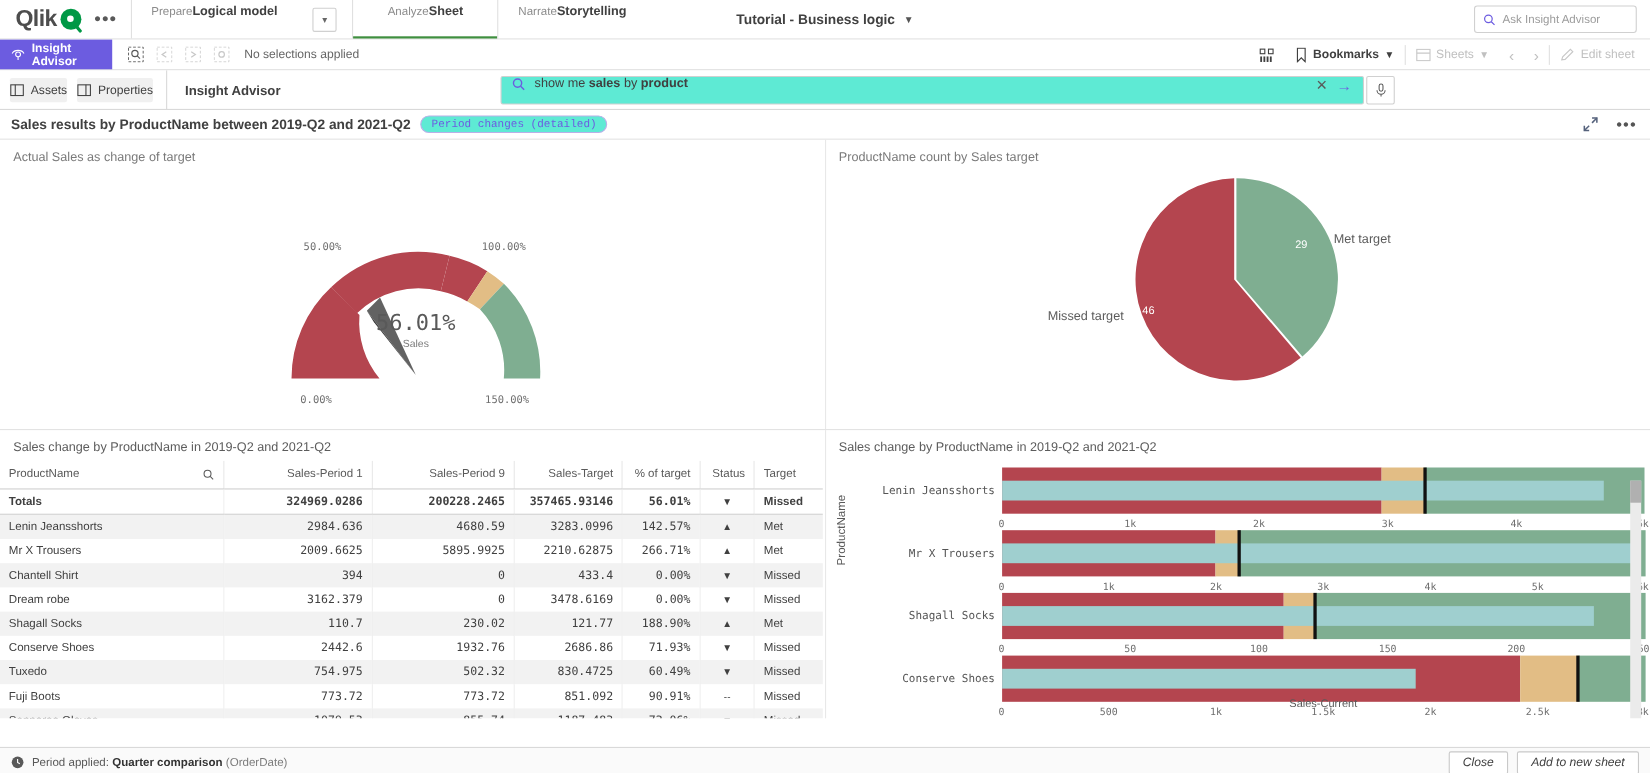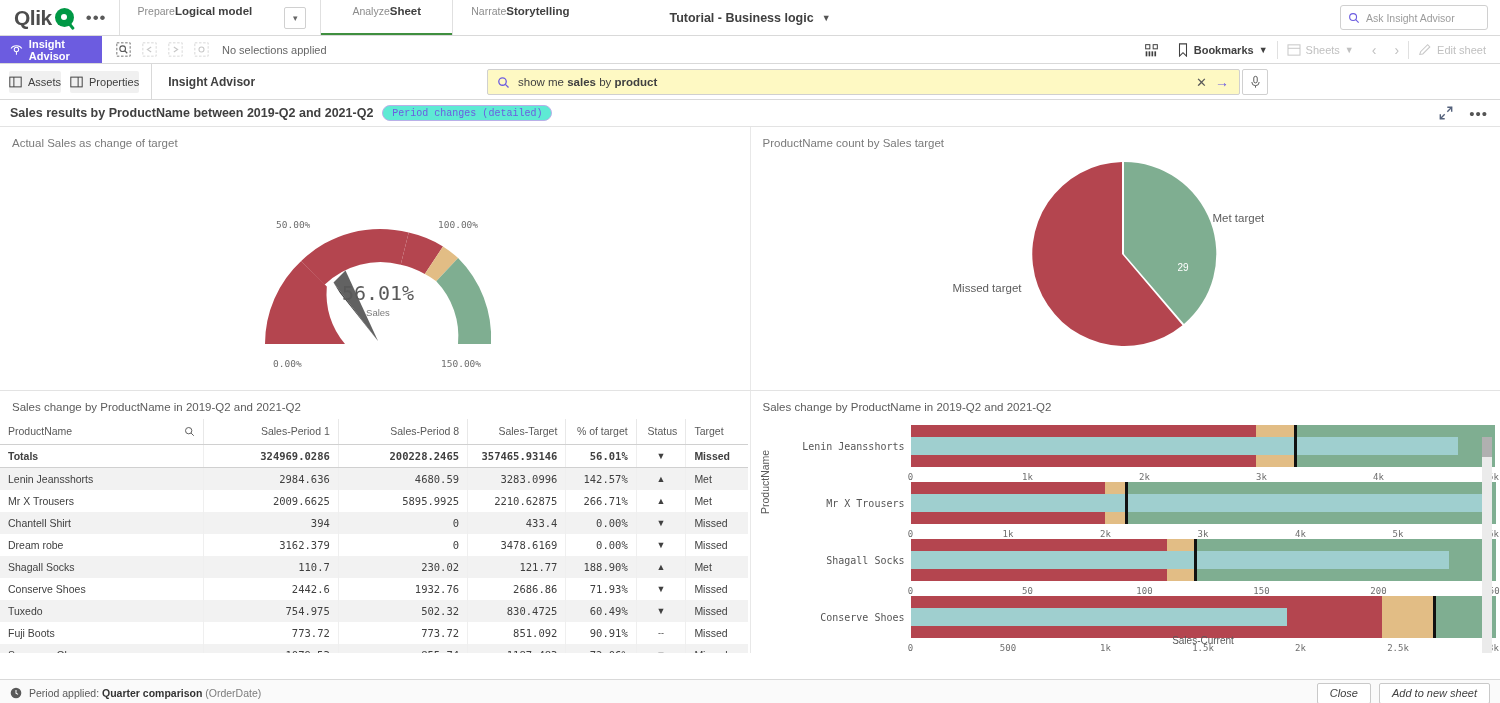--- a/index.html
+++ b/index.html
@@ -106,21 +106,21 @@
   .pillbtn {
     height: 22px; display: flex; align-items: center; gap: 6px;
     padding: 0 0; background: #f0f0f0; border-radius: 2px;
     font-size: 11px; color: #404040; cursor: pointer; margin-left: 9px;
   }
   .iahdr .sep { width: 1px; height: 36px; background: #d9d9d9; margin-left: 12px; }
   .iatitle { font-size: 12px; font-weight: bold; color: #404040; margin-left: 16px; }
   .searchwrap {
     position: absolute; left: 455px; right: 260px; top: 5px; height: 26px;
     border: 1px solid #d0d0d0; border-radius: 2px;
-    display: flex; align-items: center; background: #fef9c3; margin-left: 32px;
+    display: flex; align-items: flex-start; background: #5eead4;
   }
   .searchwrap .q { font-size: 11.5px; color: #404040; margin-left: 8px; }
   .searchwrap .q b { font-weight: bold; }
   .searchwrap .x { margin-left: auto; color: #595959; font-size: 13px; padding: 0 8px; cursor: pointer; }
   .searchwrap .go { color: #6c5ce0; font-size: 14px; padding-right: 10px; cursor: pointer; }
   .micbtn {
     position: absolute; right: 232px; top: 5px; width: 26px; height: 26px;
     border: 1px solid #d0d0d0; border-radius: 2px;
     display: flex; align-items: center; justify-content: center; cursor: pointer;
   }
@@ -152,21 +152,21 @@
   .viztitle.dark { color: #5c5c5c; }
 
   
   .gaugewrap { position: relative; width: 100%; height: 220px; }
   .gauge-val { font-size: 20px; color: #595959; font-family: "DejaVu Sans Mono", monospace; }
   .gauge-lbl { font-size: 9.5px; color: #7c7c7c; margin-top: 2px; }
   .gl { position: absolute; font-size: 9.5px; color: #6e6e6e; font-family: "DejaVu Sans Mono", monospace; }
 
   
   .pie-lbl { position: absolute; font-size: 11.5px; color: #5c5c5c; }
-  .pie-num { position: absolute; font-size: 10px; color: #ffffff; margin-top: 45px; }
+  .pie-num { position: absolute; font-size: 10px; color: #ffffff; }
 
   
   table.dt { width: 748px; border-collapse: collapse; table-layout: fixed; }
   table.dt th {
     font-size: 10.5px; font-weight: normal; color: #595959;
     padding: 6px 8px 7px 8px; border-bottom: 1px solid #d0d0d0;
     border-right: 1px solid #e8e8e8; text-align: right; white-space: nowrap;
   }
   table.dt th.l { text-align: left; }
   table.dt td {
@@ -465,21 +465,21 @@
             <th class="l">
               <span class="srchcol">
                 <span>ProductName</span>
                 <svg width="11" height="11" viewBox="0 0 16 16">
                   <circle cx="6.8" cy="6.8" r="4.6" fill="none" stroke="#595959" stroke-width="1.4"></circle>
                   <line x1="10.3" y1="10.3" x2="14.2" y2="14.2" stroke="#595959" stroke-width="1.4"></line>
                 </svg>
               </span>
             </th>
             <th>Sales-Period 1</th>
-            <th>Sales-Period 8</th>
+            <th>Sales-Period 9</th>
             <th>Sales-Target</th>
             <th>% of target</th>
             <th>Status</th>
             <th style="text-align:left; border-right:none;">Target</th>
           </tr>
         </thead>
         <tbody>
           <tr class="totals">
             <td class="l">Totals</td>
             <td>324969.0286</td>

